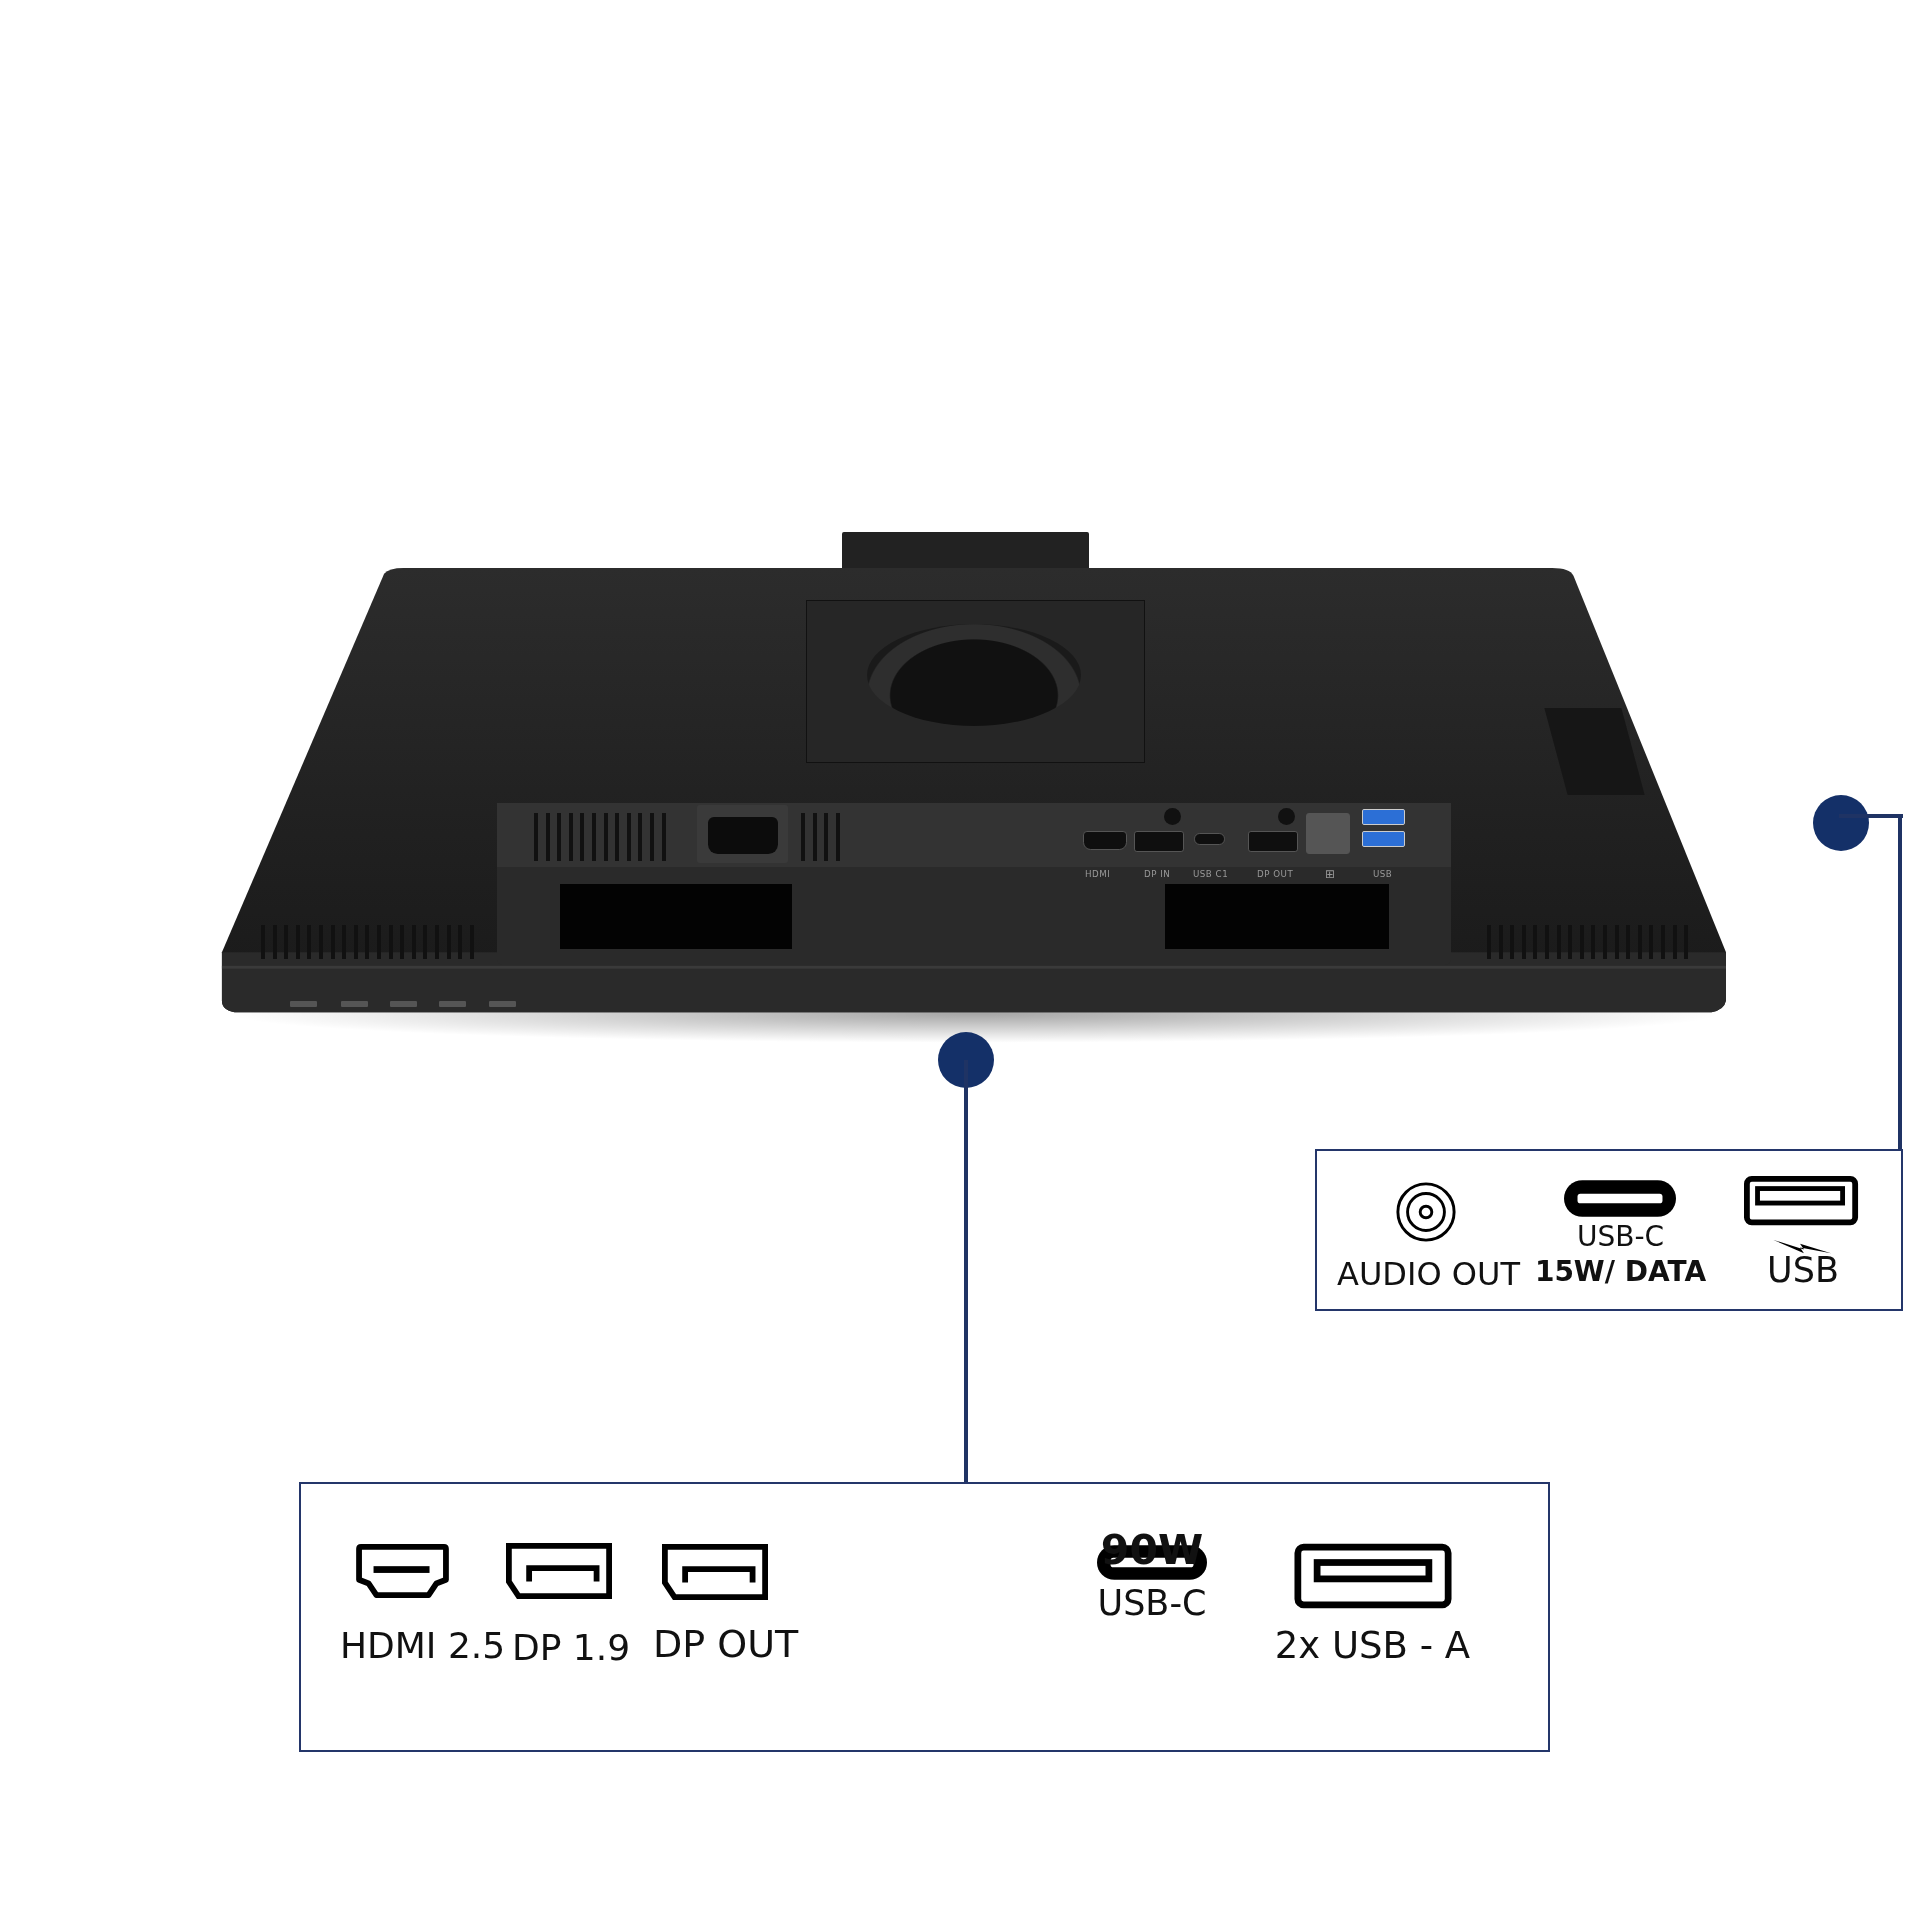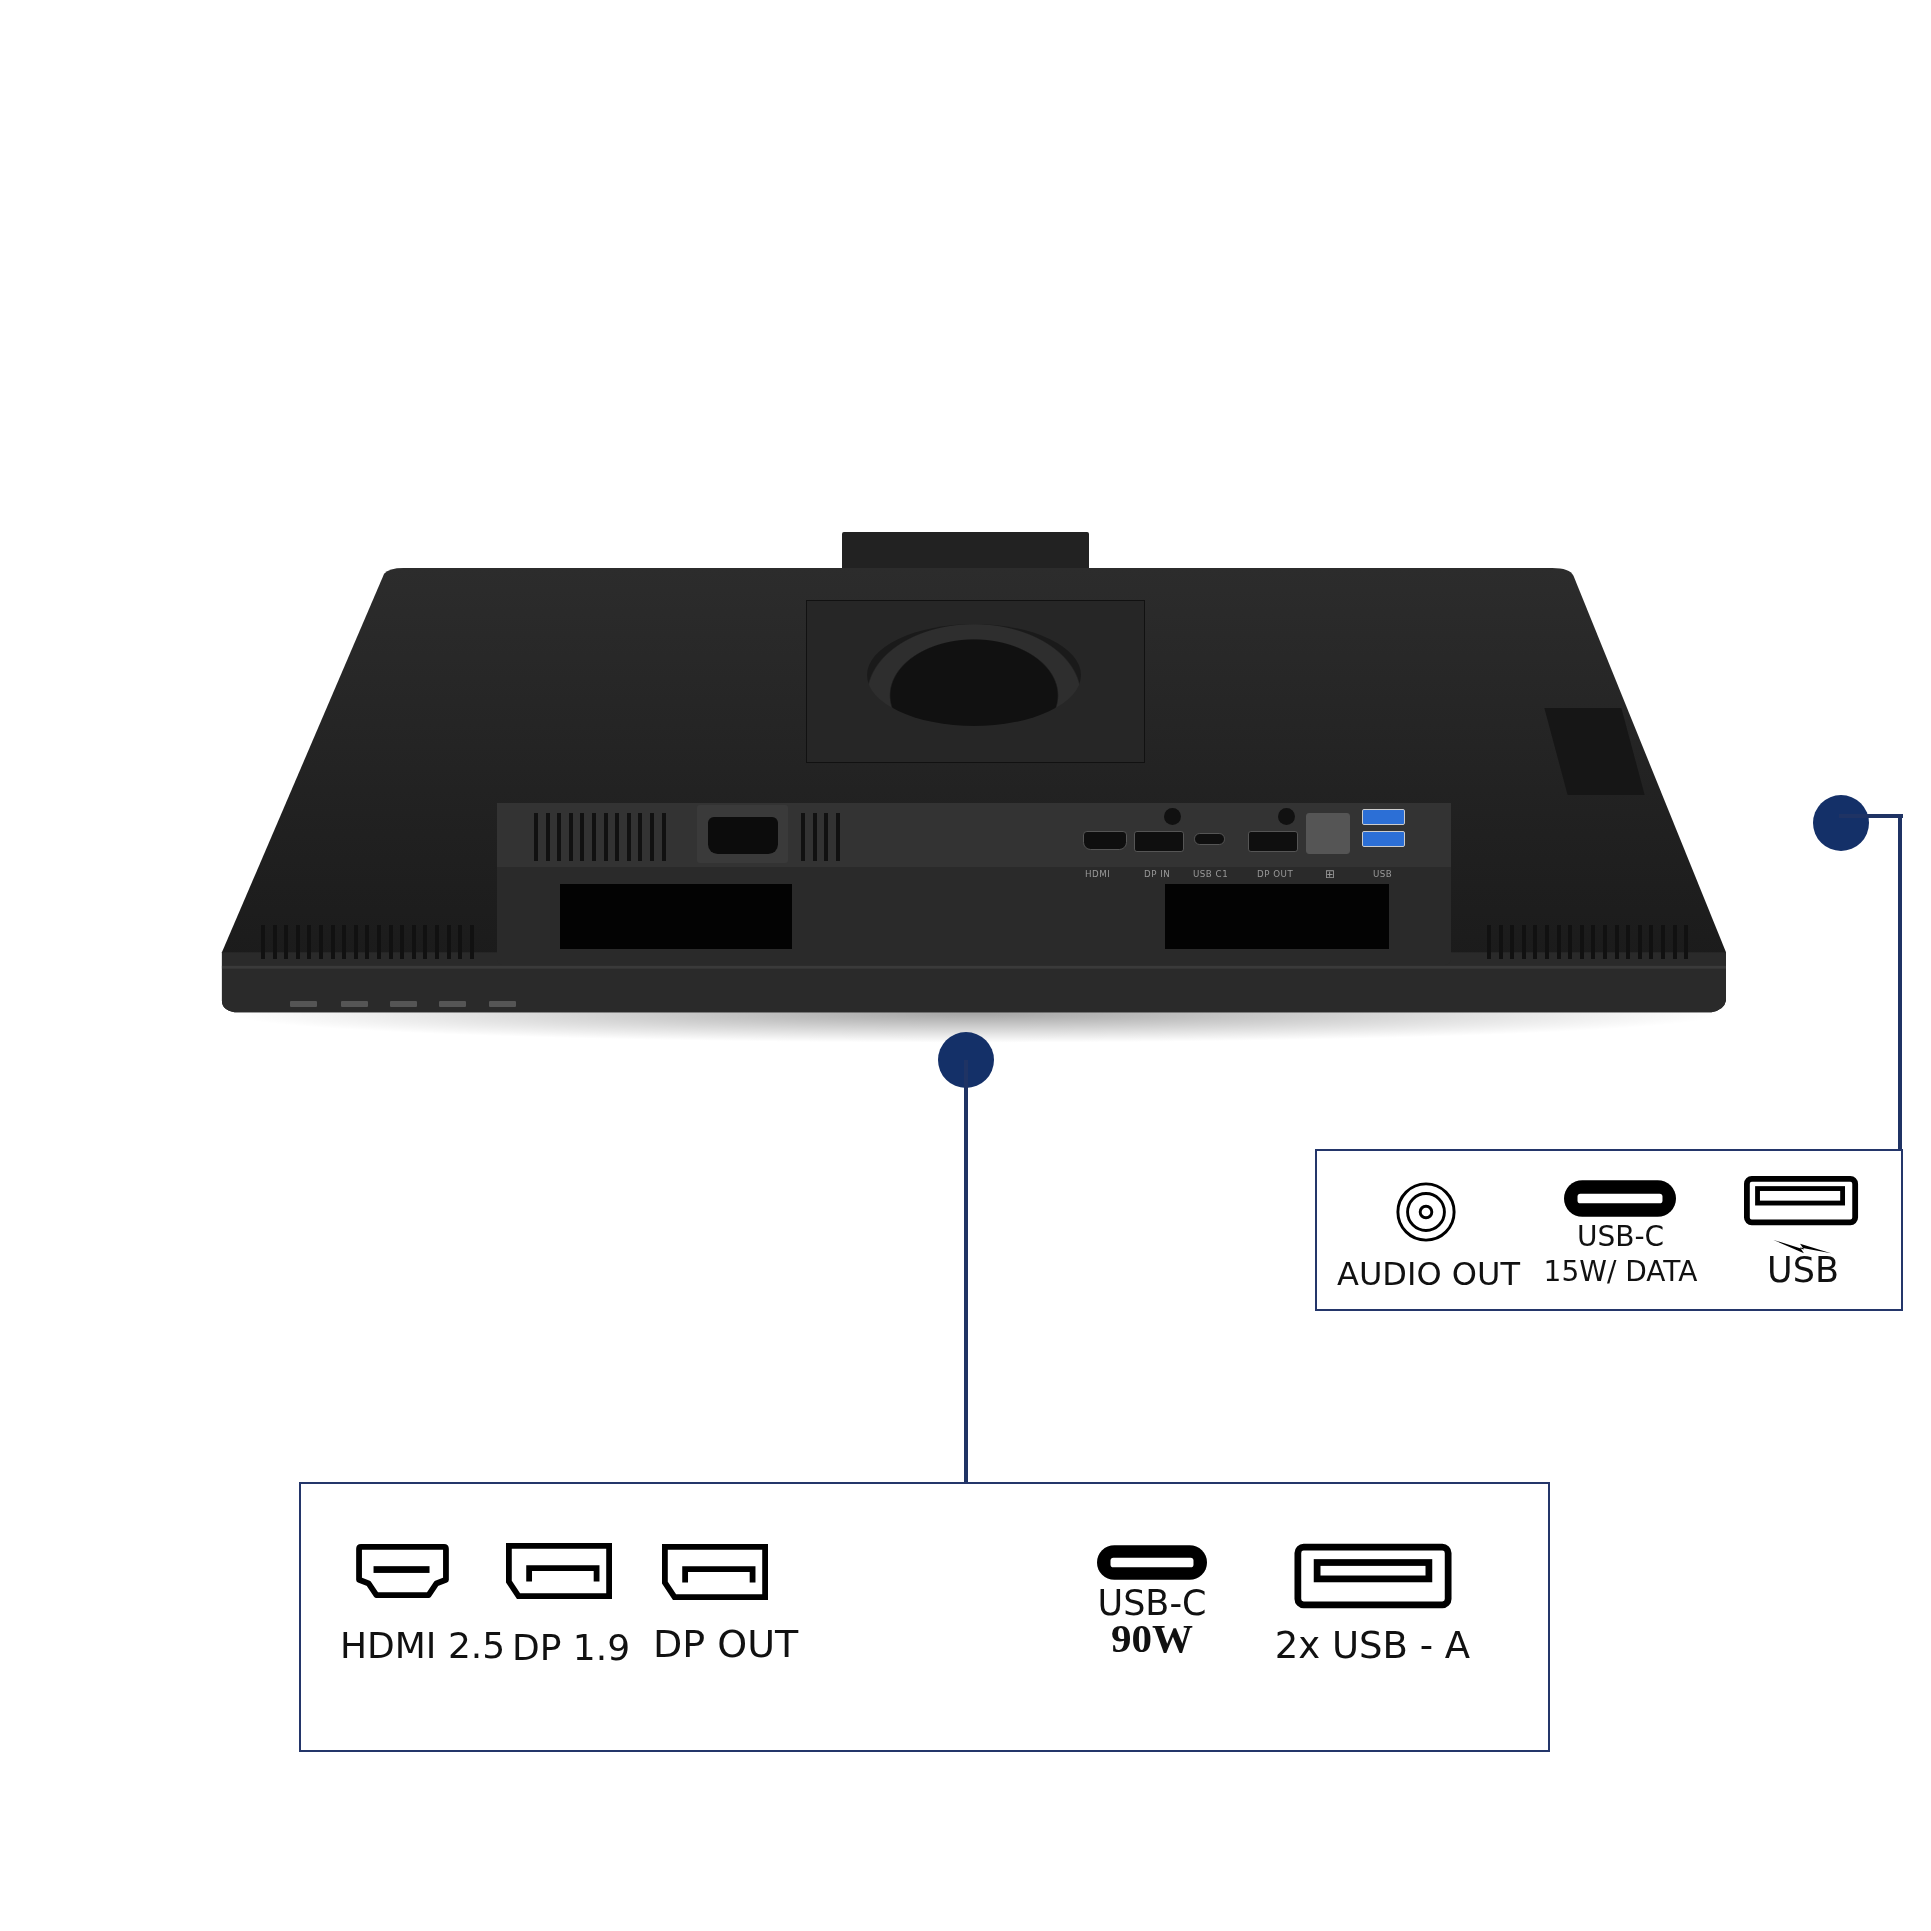--- a/index.html
+++ b/index.html
@@ -98,21 +98,21 @@
   <circle cx="33" cy="33" r="19" fill="none" stroke="#000" stroke-width="3"></circle>
   <circle cx="33" cy="33" r="6" fill="none" stroke="#000" stroke-width="3"></circle>
 </svg>
 <div class="abs lbl" style="left:1332px;top:1255px;width:193px;font-size:32px;">AUDIO OUT</div>
 
 <svg class="abs" style="left:1564px;top:1180px;" width="112" height="37" viewBox="0 0 116 38">
   <rect x="0" y="0" width="116" height="38" rx="19" fill="#000"></rect>
   <rect x="14" y="14" width="88" height="10" rx="3" fill="#fff"></rect>
 </svg>
 <div class="abs lbl" style="left:1524px;top:1220px;width:193px;font-size:28px;">USB-C</div>
-<div class="abs lbl" style="left:1524px;top:1255px;width:193px;font-size:28px;">15W/ DATA</div>
+<div class="abs lbl" style="left:1524px;top:1255px;width:193px;font-size:28px;font-weight:bold;">15W/ DATA</div>
 
 <svg class="abs" style="left:1744px;top:1176px;" width="116" height="87" viewBox="0 0 120 90">
   <rect x="3" y="3" width="112" height="45" rx="5" fill="none" stroke="#000" stroke-width="6"></rect>
   <rect x="14" y="13" width="88" height="15" fill="none" stroke="#000" stroke-width="5"></rect>
   <path d="M30 66 L62 76 L58 70 L90 80 L58 74 L62 80 Z" fill="#000"></path>
 </svg>
 <div class="abs lbl" style="left:1750px;top:1250px;width:106px;font-size:35px;">USB</div>
 
 <div class="abs dot" style="left:938px;top:1032px;"></div>
 <div class="abs line" style="left:964px;top:1060px;width:3.9px;height:425px;"></div>
@@ -134,20 +134,20 @@
   <path d="M3 3 L107 3 L107 55 L13 55 L3 40 Z" fill="none" stroke="#000" stroke-width="6" stroke-linejoin="miter"></path>
   <path d="M24 40 L24 26 L94 26 L94 40" fill="none" stroke="#000" stroke-width="6"></path>
 </svg>
 <div class="abs lbl" style="left:653px;top:1622px;width:126px;font-size:38px;">DP OUT</div>
 
 <svg class="abs" style="left:1097px;top:1545px;" width="110" height="35" viewBox="0 0 114 36">
   <rect x="0" y="0" width="114" height="36" rx="18" fill="#000"></rect>
   <rect x="14" y="13" width="86" height="10" rx="3" fill="#fff"></rect>
 </svg>
 <div class="abs lbl" style="left:1089px;top:1583px;width:126px;font-size:35px;">USB-C</div>
-<div class="abs lbl" style="left:1089px;top:1614px;width:126px;font-size:41px;font-weight:bold;font-family:Liberation Serif, serif;">90W</div>
+<div class="abs lbl" style="left:1089px;top:1526px;width:126px;font-size:41px;font-weight:bold;">90W</div>
 
 <svg class="abs" style="left:1294px;top:1543px;" width="158" height="66" viewBox="0 0 164 68">
   <rect x="4" y="4" width="156" height="60" rx="6" fill="none" stroke="#000" stroke-width="7"></rect>
   <rect x="24" y="20" width="116" height="17" fill="none" stroke="#000" stroke-width="7"></rect>
 </svg>
 <div class="abs lbl" style="left:1271px;top:1624px;width:203px;font-size:37px;">2x USB - A</div>
 
 
 </body></html>

